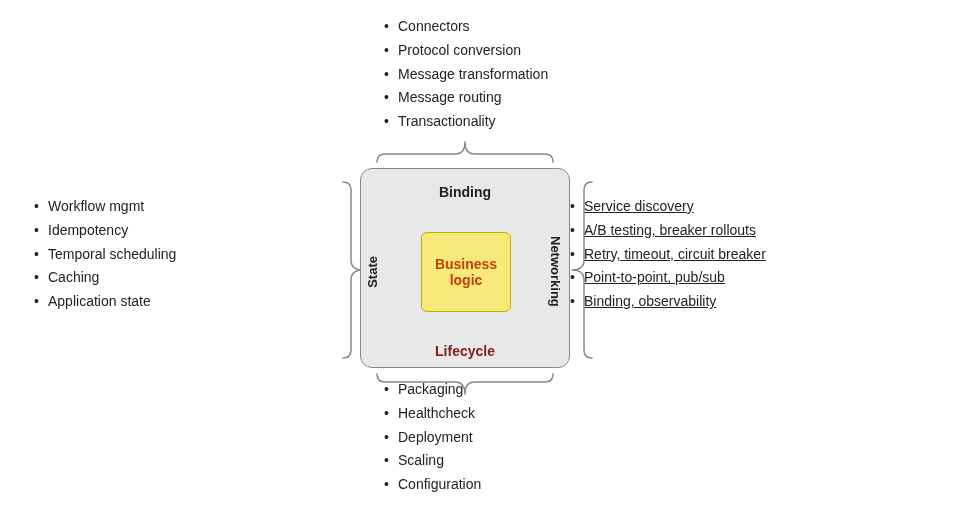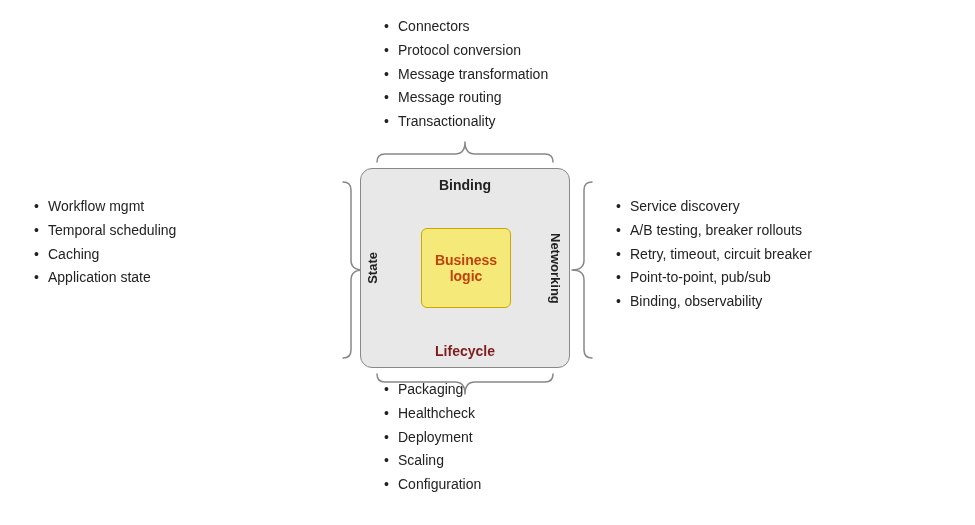--- a/index.html
+++ b/index.html
@@ -35,21 +35,21 @@
       display: flex;
       flex-direction: column;
       align-items: center;
       justify-content: space-between;
     }
 
     .center-box .binding-label {
       font-weight: bold;
       font-size: 14px;
       color: #222;
-      padding-top: 8px;
+      padding-top: 15px;
     }
 
     .center-box .lifecycle-label {
       font-weight: bold;
       font-size: 14px;
       color: #7f1d1d;
       padding-bottom: 8px;
     }
 
     .center-inner {
@@ -112,23 +112,24 @@
 
     .left-list {
       position: absolute;
       left: 30px;
       top: 195px;
       width: 220px;
     }
 
     .right-list {
       position: absolute;
-      left: 612px;
+      left: 566px;
       top: 195px;
       width: 280px;
+      text-decoration: underline;
     }
 
     ul {
       list-style: none;
       padding: 0;
       margin: 0;
     }
 
     ul li {
       position: relative;
@@ -191,20 +192,21 @@
         <li>Healthcheck</li>
         <li>Deployment</li>
         <li>Scaling</li>
         <li>Configuration</li>
       </ul>
   </div>
 
   <div class="left-list">
     <ul>
     <li>Workflow mgmt</li>
+        <li>Idempotency</li>
         <li>Temporal scheduling</li>
         <li>Caching</li>
         <li>Application state</li>
       </ul>
   </div>
 
   <div class="right-list">
     <ul>
     <li>Service discovery</li>
         <li>A/B testing, breaker rollouts</li>

